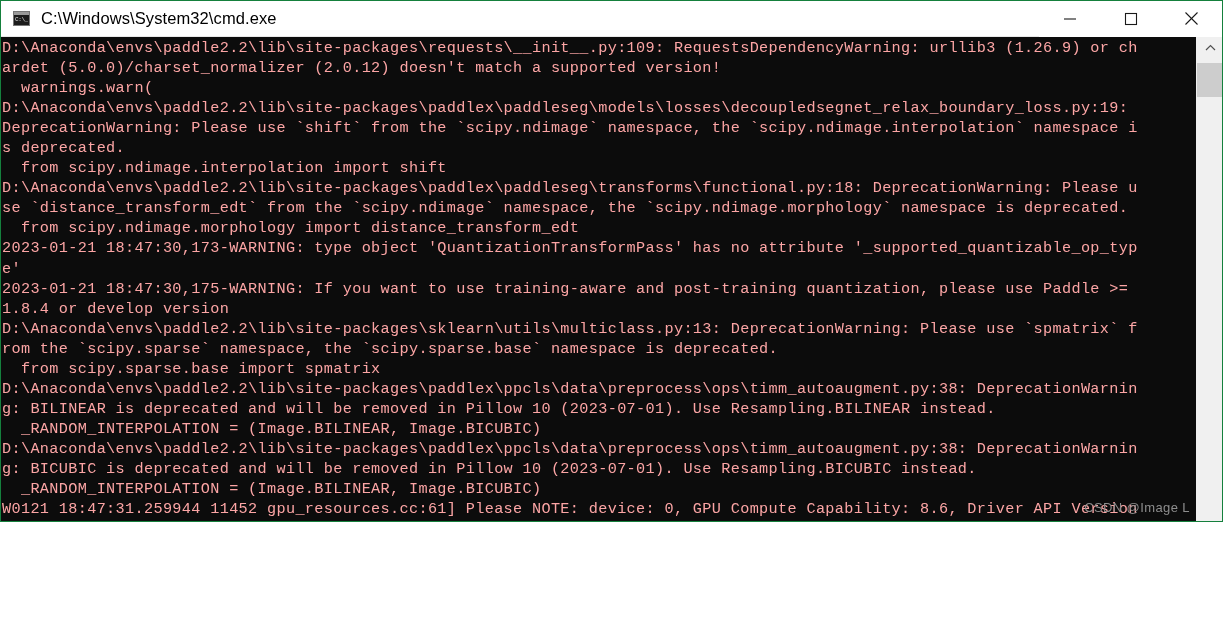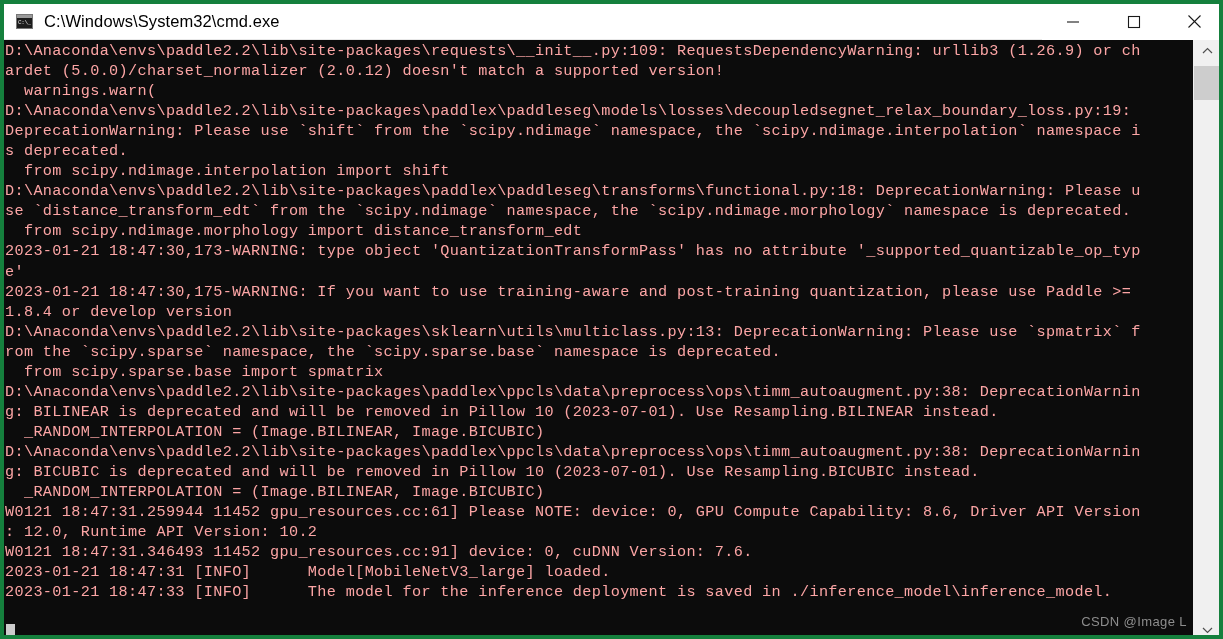--- a/index.html
+++ b/index.html
@@ -7,23 +7,23 @@
     margin: 0; padding: 0;
     width: 1223px; height: 639px;
     overflow: hidden;
     background: #ffffff;
     font-family: "Liberation Sans", sans-serif;
   }
 
   #window {
     position: relative;
     width: 1223px;
-    height: 639px;
+    height: 522px;
     background: #000000;
-    border: 4px solid #15803d;
+    border: 1px solid #15803d;
     overflow: hidden;
   }
 
   
   #titlebar {
     position: absolute;
     top: 0; left: 0;
     width: 1221px;
     height: 36px;
     background: #ffffff;

